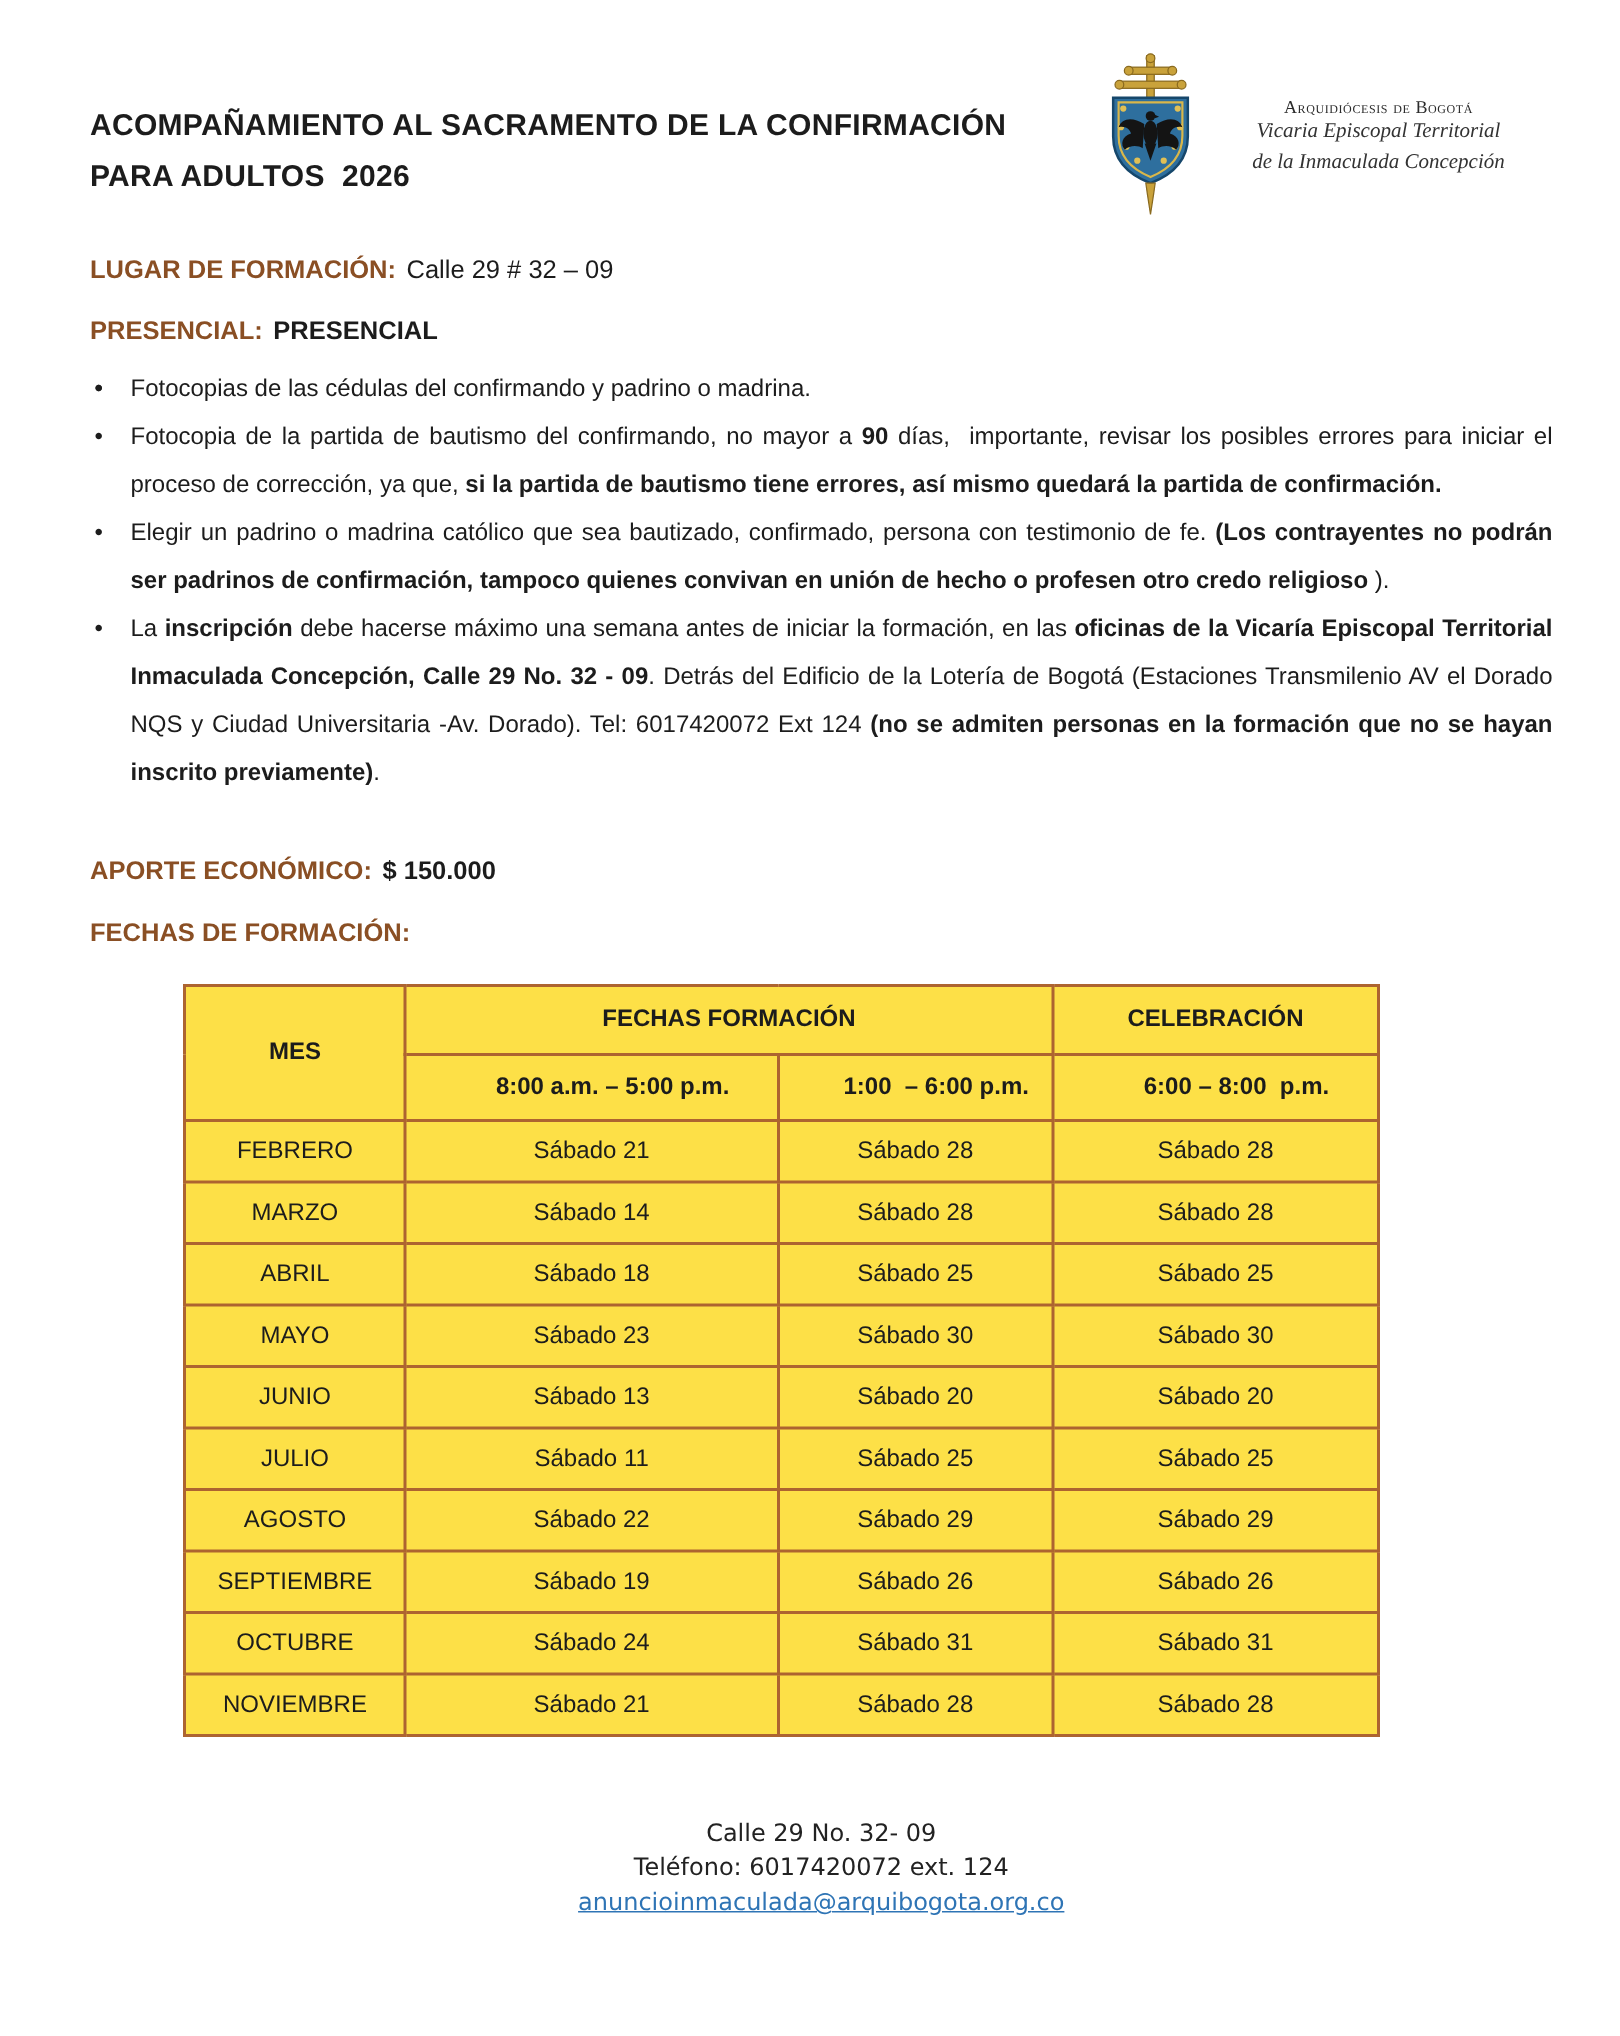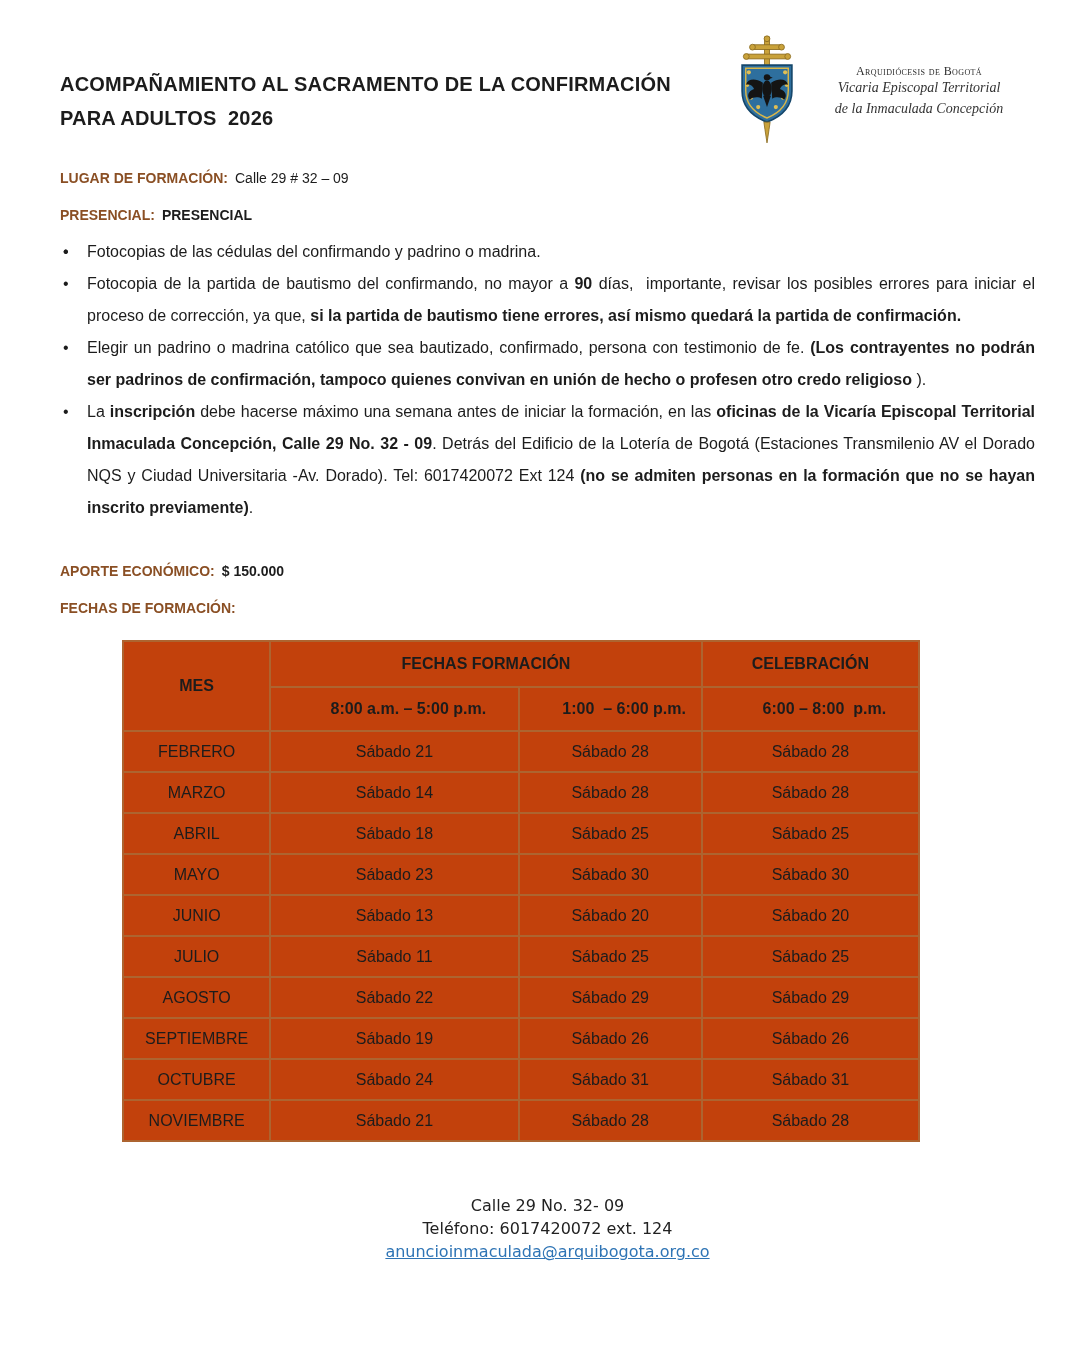--- a/index.html
+++ b/index.html
@@ -23,42 +23,42 @@
   
   .header{display:flex;justify-content:space-between;align-items:center;}
   .title-block{padding-top:26px;max-width:660px;}
   .title-line{font-size:20px;font-weight:bold;line-height:1.7;letter-spacing:.2px;white-space:pre-wrap;}
   .logo{display:flex;align-items:flex-start;flex-shrink:0;margin-top:4px;margin-right:2px;}
   .crest{width:68px;height:112px;flex-shrink:0;}
   .logo-text{font-family:"Liberation Serif",serif;text-align:center;margin-top:30px;margin-left:4px;width:228px;}
   .org-name{font-variant:small-caps;font-size:12px;letter-spacing:.4px;color:#2b2b2b;line-height:1.2;white-space:nowrap;}
   .org-sub{font-style:italic;font-size:14px;color:#333;line-height:1.45;}
   
-  .field{font-size:14px;font-weight:bold;}
+  .field{font-size:17px;font-weight:bold;}
   .field .lbl{color:var(--heading-brown);}
   .field .val{color:var(--text);margin-left:7px;font-weight:normal;}
   .field .val.bold{font-weight:bold;}
   .field-lugar{margin-top:24px;}
   .field-modalidad{margin-top:21px;}
   .field-aporte{margin-top:39px;}
   .field-fechas{margin-top:21px;}
   
   .bullets{margin-top:13px;}
   .bullet-item{position:relative;padding-left:27px;margin:0;font-size:16px;line-height:2.0;text-align:justify;white-space:pre-wrap;}
   .bullet-item .marker{position:absolute;left:3px;top:0;white-space:normal;}
   .b{font-weight:bold;}
   
   table.schedule{border-collapse:collapse;table-layout:fixed;width:798px;margin:24px 0 0 62px;}
   table.schedule col.c-mes{width:18.5%;}
   table.schedule col.c-f1{width:31.2%;}
   table.schedule col.c-f2{width:23.0%;}
   table.schedule col.c-cel{width:27.3%;}
   table.schedule th,table.schedule td{
     border:2px solid var(--table-border);text-align:center;vertical-align:middle;
-    font-size:16px;color:var(--text);padding:0 4px;background:#c2410c;
+    font-size:16px;color:var(--text);padding:0 4px;background:#fde047;
   }
   table.schedule thead tr.h1 th{height:46px;font-weight:bold;}
   table.schedule thead tr.h2 th{height:44px;font-weight:bold;white-space:pre-wrap;padding-left:32px;}
   table.schedule tbody td{height:41px;font-weight:normal;}
   
   .footer{margin-top:52px;text-align:center;font-family:"DejaVu Sans",sans-serif;font-size:16px;line-height:1.45;color:#222;}
   .footer .email{color:var(--link-blue);text-decoration:underline;cursor:pointer;}
 </style>
 </head>
 <body>

